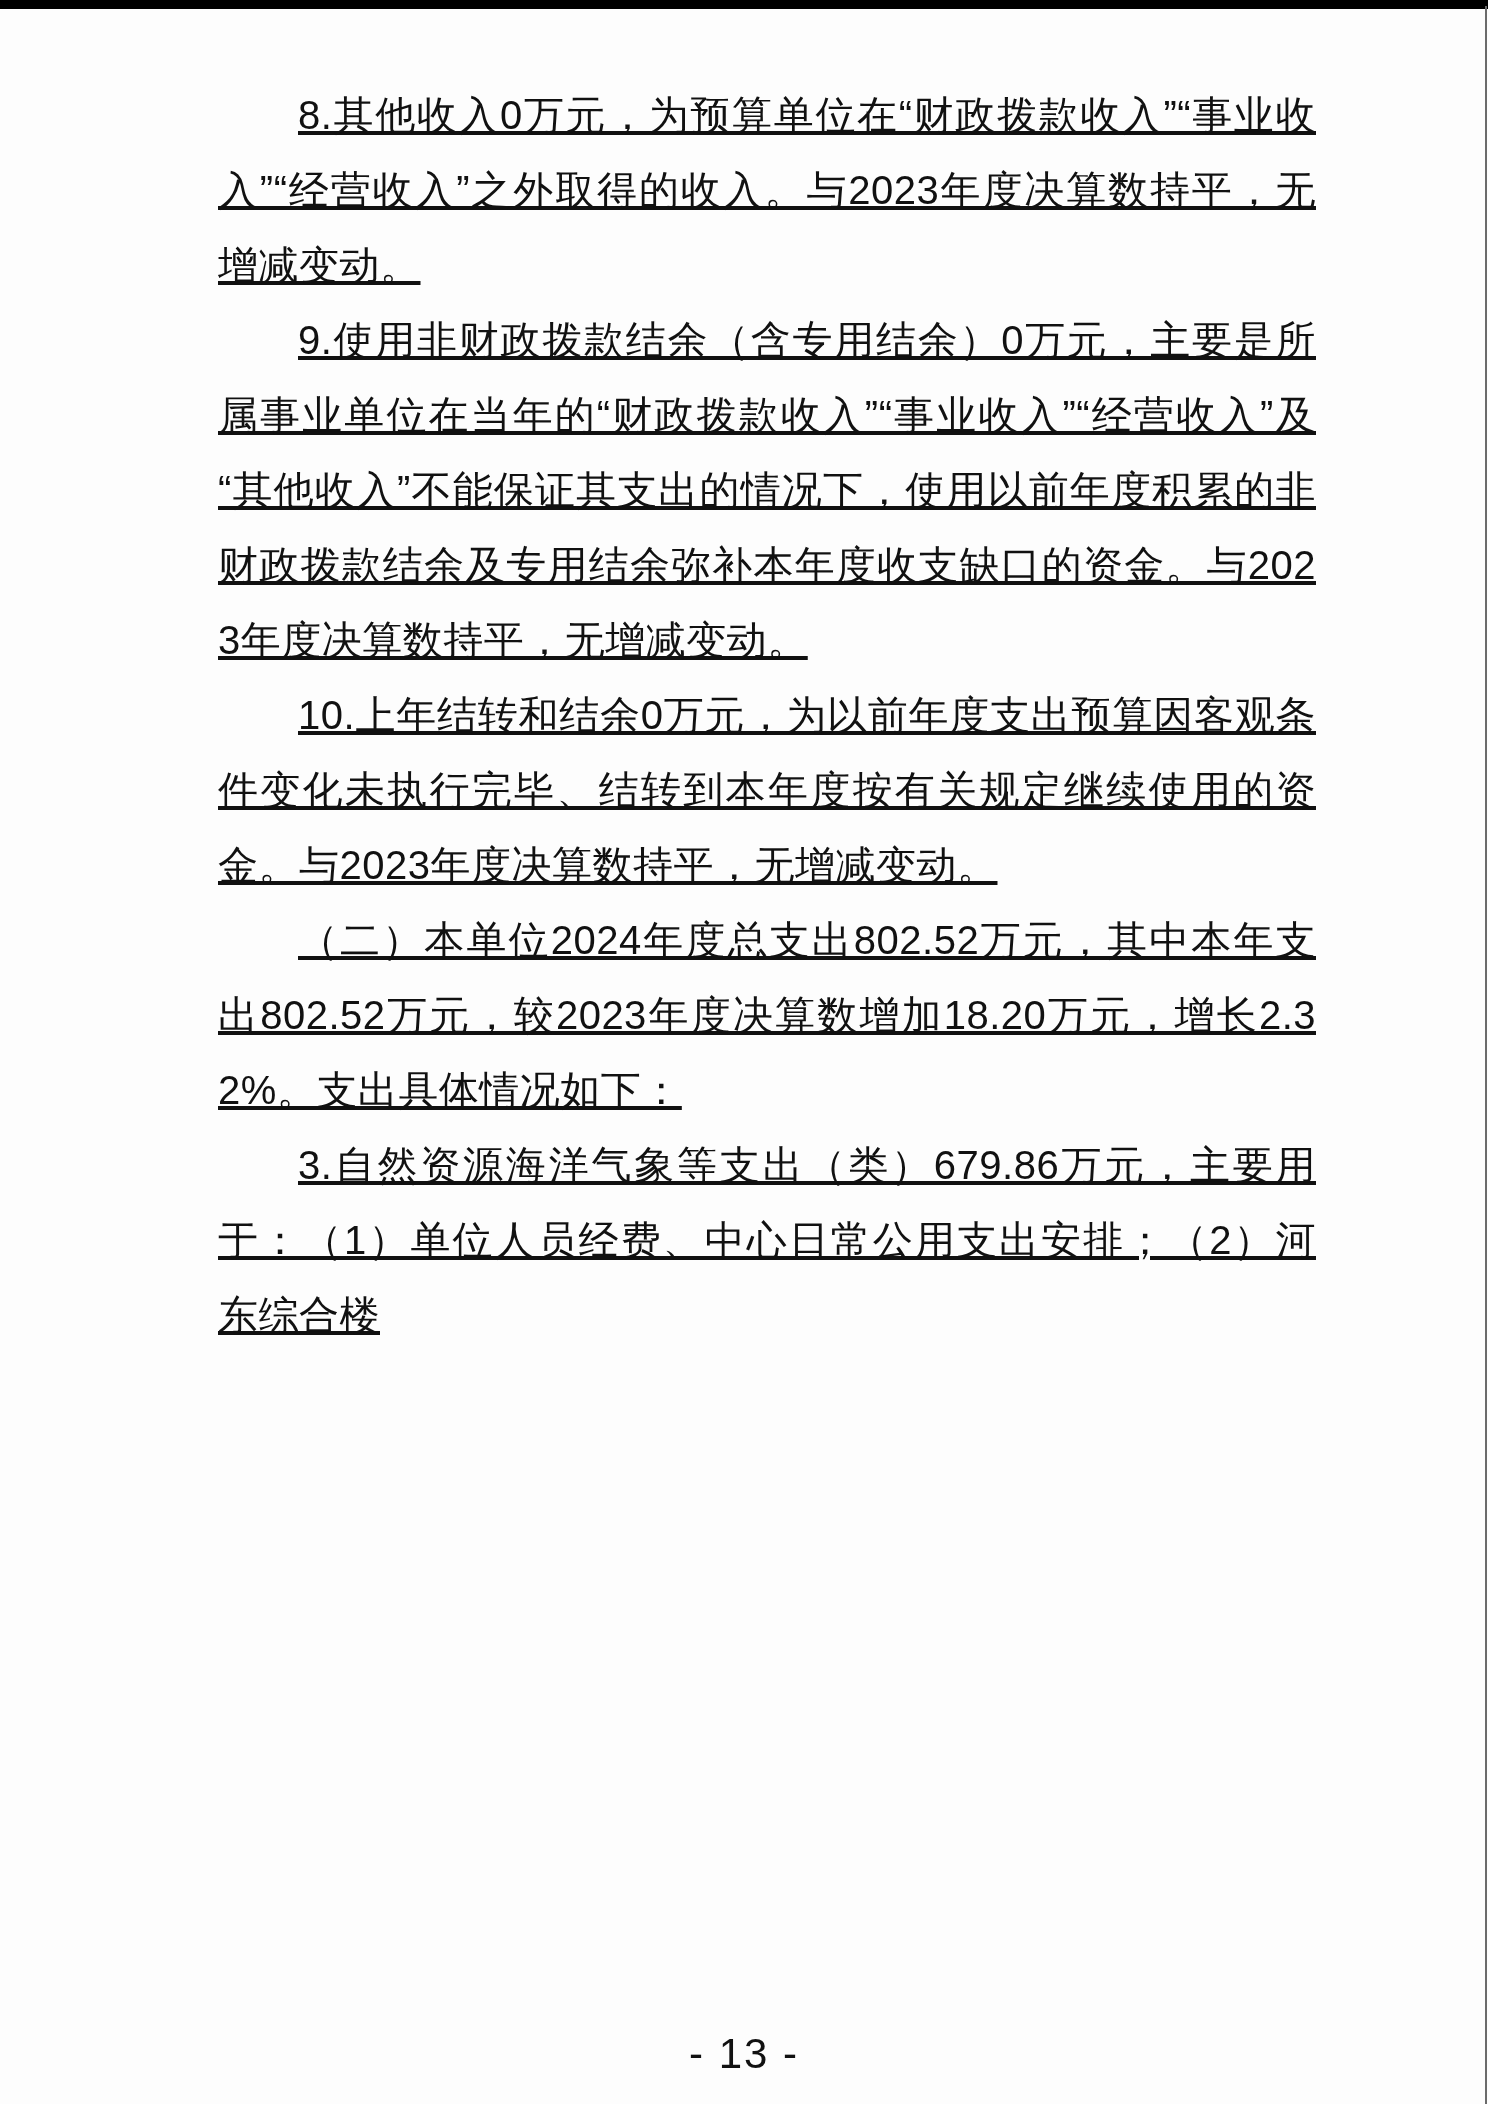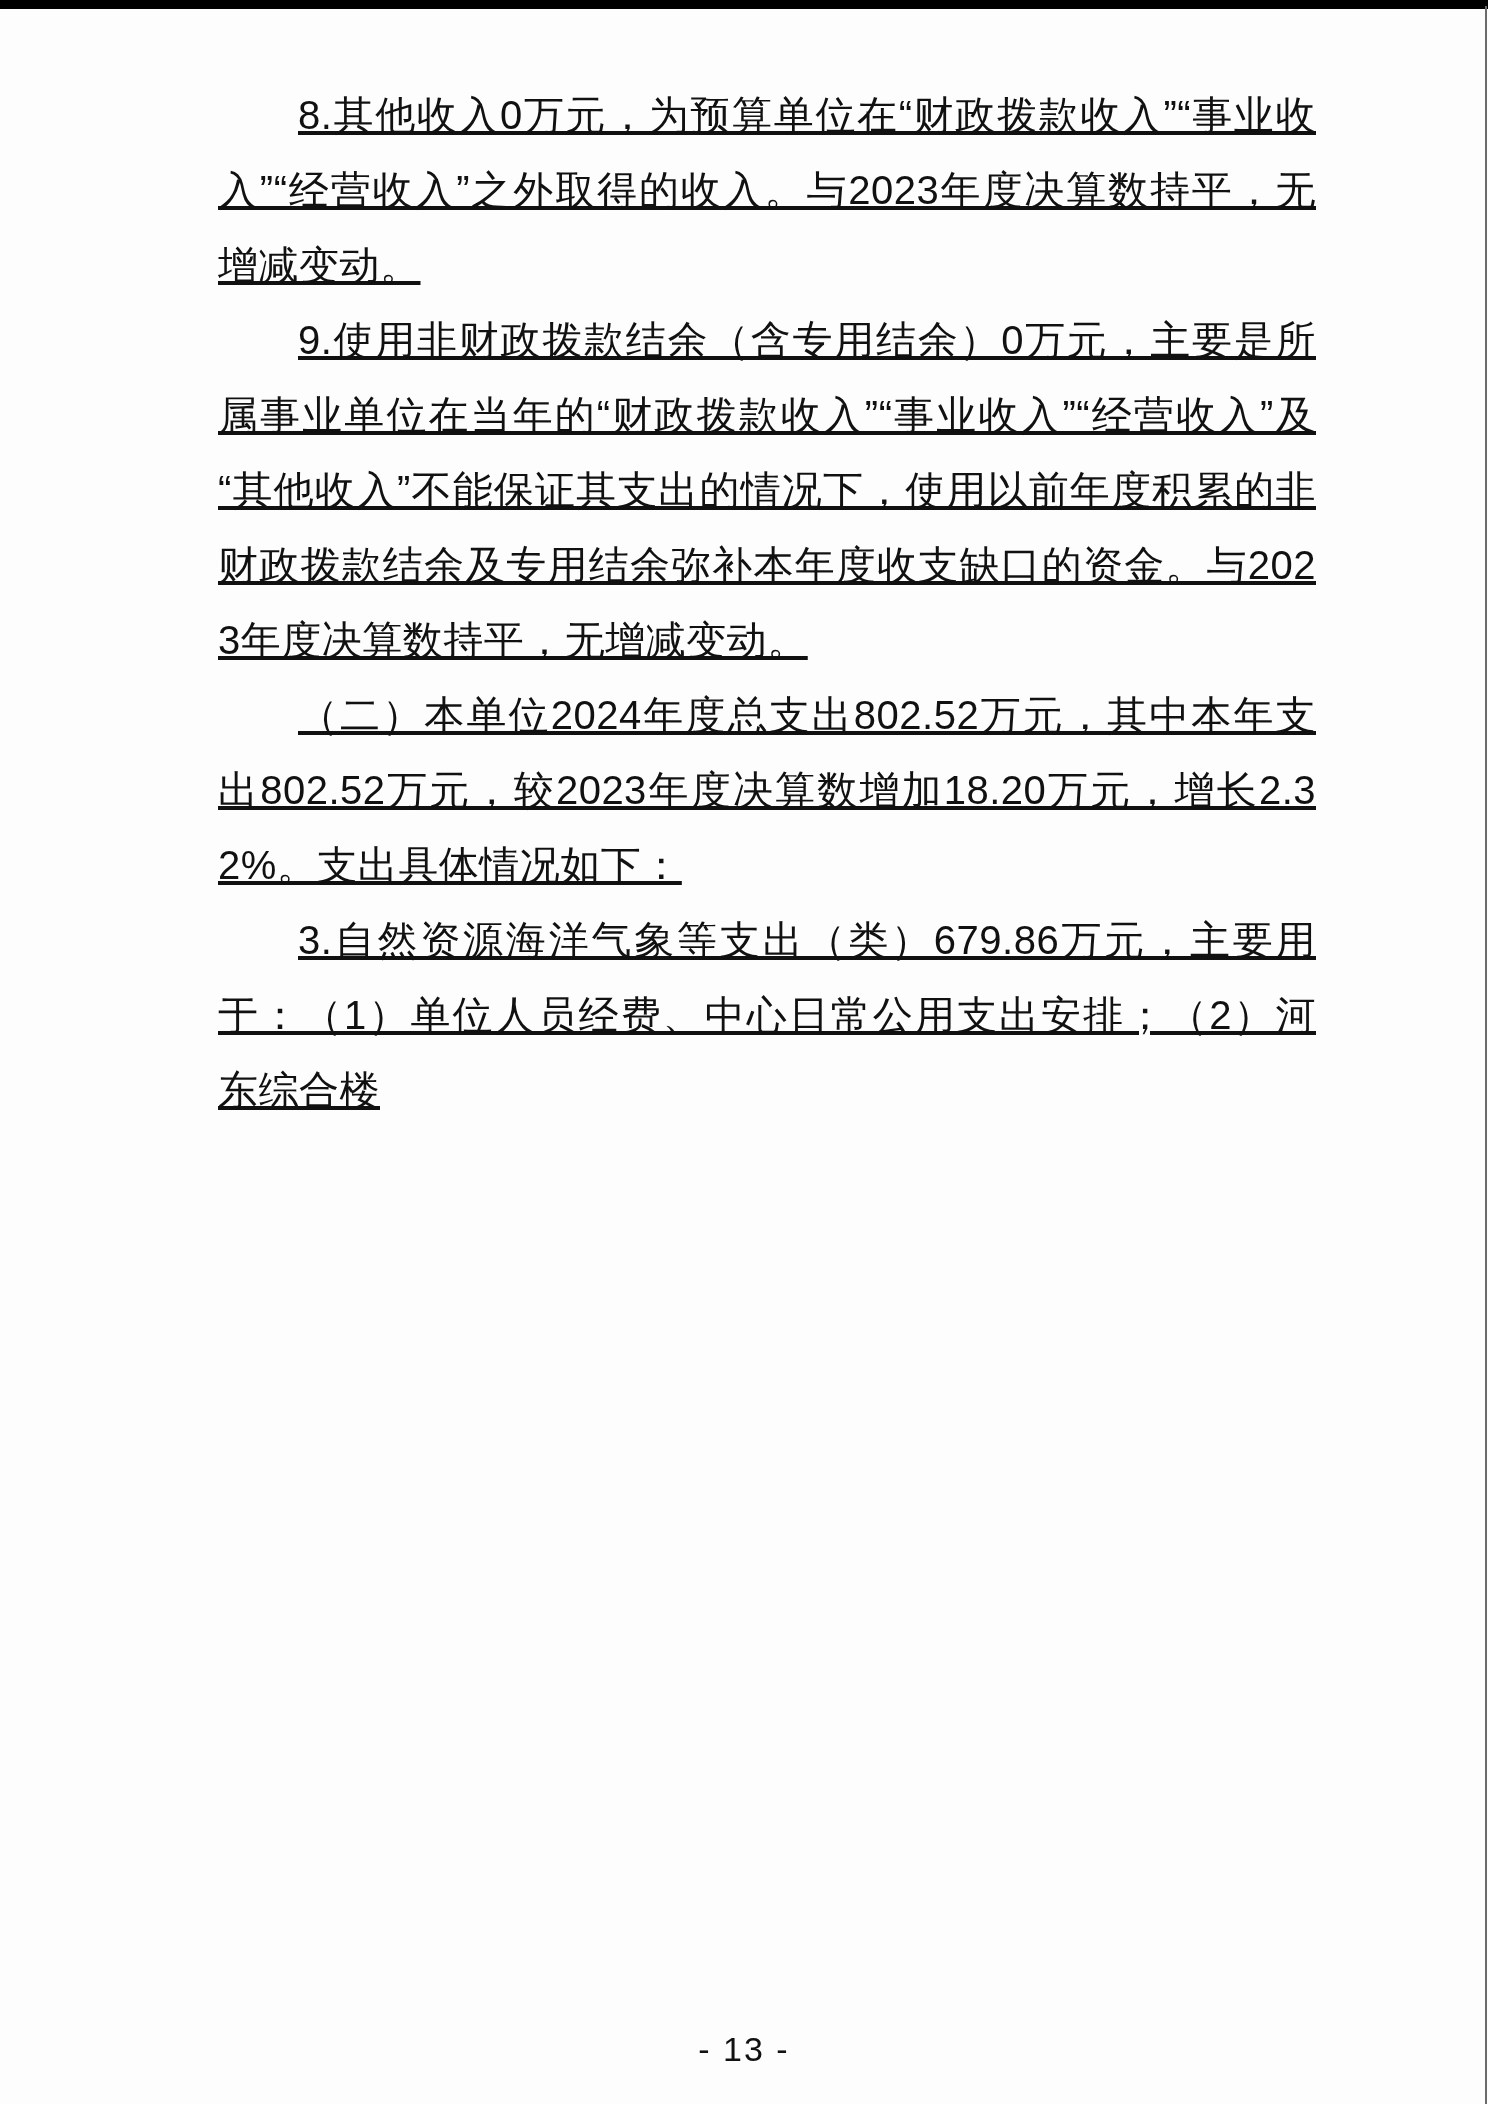--- a/index.html
+++ b/index.html
@@ -47,31 +47,32 @@
     word-break: break-all;
     text-decoration: underline;
   }
   
   .page-number {
     position: absolute;
     top: 2030px;
     left: 0;
     width: 100%;
     text-align: center;
-    font-size: 34px;
+    font-size: 42px;
     color: #111111;
     letter-spacing: 2px;
   }
 </style>
 </head>
 <body>
 
 <div class="scan-bar-top"></div>
 <div class="scan-line-right"></div>
 
 <main class="doc-body" id="doc-body">
     <p class="para">8.其他收入0万元，为预算单位在“财政拨款收入”“事业收入”“经营收入”之外取得的收入。与2023年度决算数持平，无增减变动。</p>
     <p class="para">9.使用非财政拨款结余（含专用结余）0万元，主要是所属事业单位在当年的“财政拨款收入”“事业收入”“经营收入”及“其他收入”不能保证其支出的情况下，使用以前年度积累的非财政拨款结余及专用结余弥补本年度收支缺口的资金。与2023年度决算数持平，无增减变动。</p>
+    <p class="para">10.上年结转和结余0万元，为以前年度支出预算因客观条件变化未执行完毕、结转到本年度按有关规定继续使用的资金。与2023年度决算数持平，无增减变动。</p>
     <p class="para">（二）本单位2024年度总支出802.52万元，其中本年支出802.52万元，较2023年度决算数增加18.20万元，增长2.32%。支出具体情况如下：</p>
     <p class="para">3.自然资源海洋气象等支出（类）679.86万元，主要用于：（1）单位人员经费、中心日常公用支出安排；（2）河东综合楼</p>
   </main>
 
 <footer class="page-number">- 13 -</footer>
 
 </body></html>

